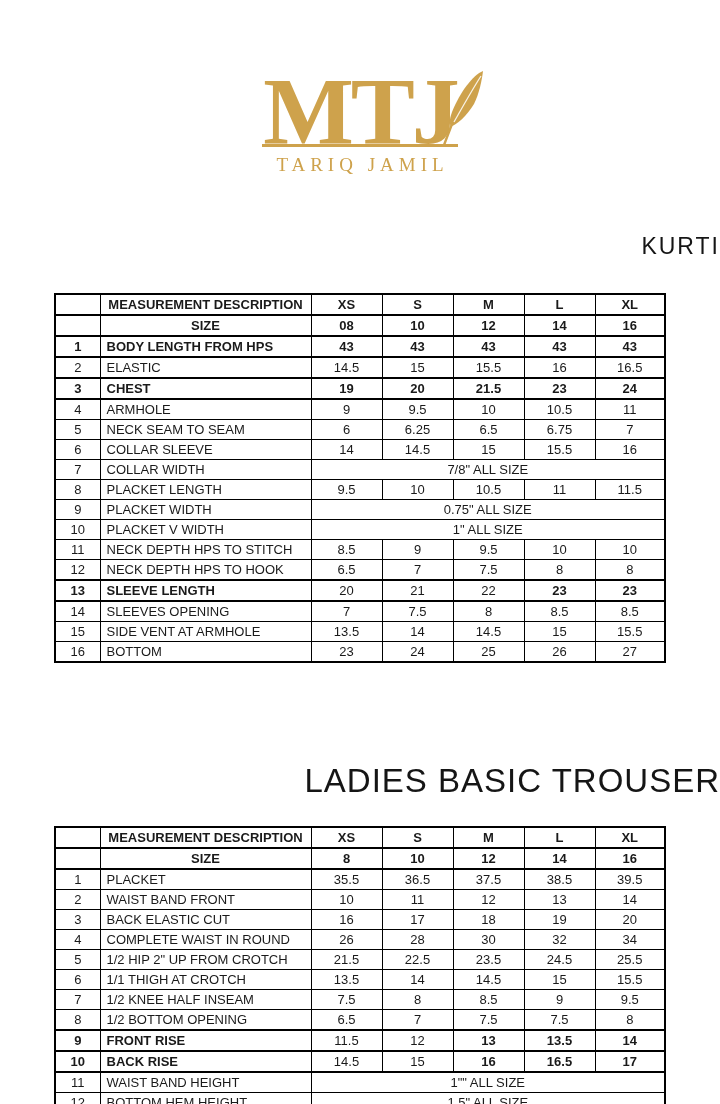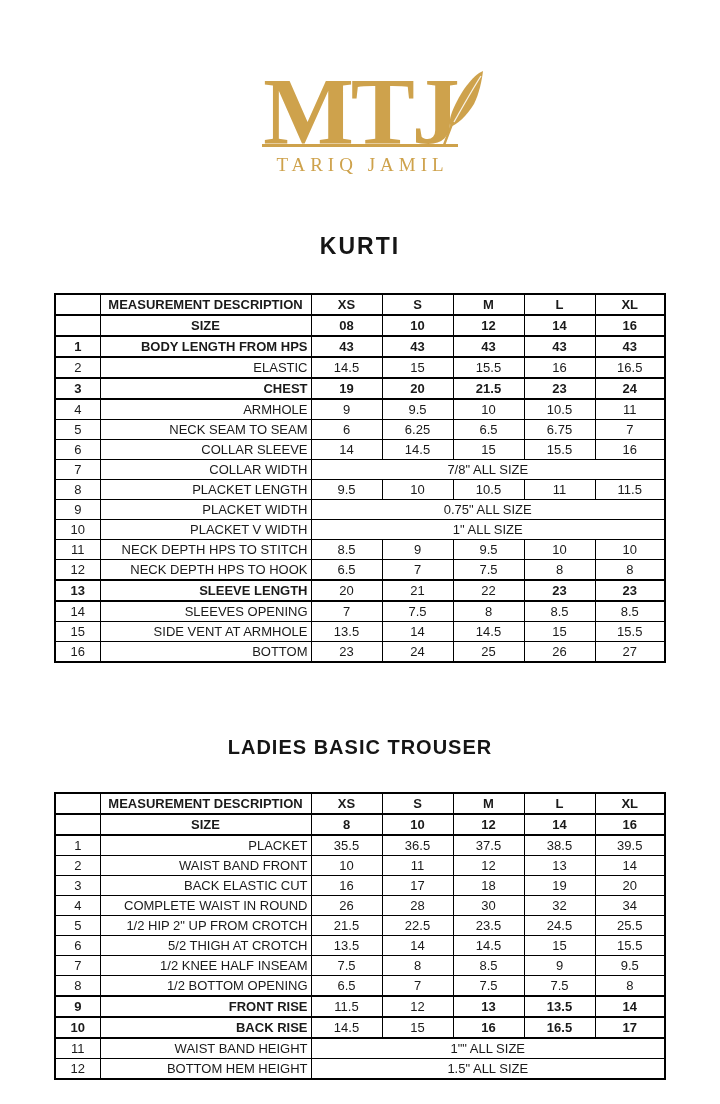--- a/index.html
+++ b/index.html
@@ -44,27 +44,27 @@
     font-family: "Liberation Serif", serif;
     font-size: 19px;
     letter-spacing: 5px;
     padding-left: 5px;
     margin-top: 7px;
     white-space: nowrap;
   }
 
   
   .sec-title {
-    text-align: center;
-    font-weight: 700;
+    text-align: right;
+    font-weight: 400;
     color: #151515;
     white-space: nowrap;
   }
   .sec-title.t1 { font-size: 23px; letter-spacing: 2px; margin-top: 56px; line-height: 28px; }
-  .sec-title.t2 { font-size: 20px; letter-spacing: 1px; margin-top: 68px; line-height: 32px; }
+  .sec-title.t2 { font-size: 33px; letter-spacing: 1px; margin-top: 102px; line-height: 32px; }
 
   
   table.size-table {
     border-collapse: collapse;
     table-layout: fixed;
     width: 610px;
     margin: 33px auto 0;
     font-size: 13px;
     border: 2px solid #000;
   }
@@ -75,21 +75,21 @@
     line-height: 19px;
     text-align: center;
     padding: 0 3px;
     white-space: nowrap;
     overflow: hidden;
   }
   table.size-table tr.thick td {
     border-top: 2px solid #000;
     border-bottom: 2px solid #000;
   }
-  table.size-table td.desc { text-align: right; padding-left: 12px; }
+  table.size-table td.desc { text-align: left; padding-left: 6px; }
   table.size-table .b { font-weight: bold; }
 </style>
 </head>
 <body style="--gold: #CEA24C;">
 
 <div class="logo-wrap">
   <div class="mtj">MTJ</div>
   <svg class="feather-svg" viewBox="0 0 42 76" xmlns="http://www.w3.org/2000/svg" aria-hidden="true">
     <path d="M40,1 C30,5 17,22 9,42 C6,50 6,56 9,56 C13,55 24,46 31,34 C36,24 39,10 40,1 Z" fill="#CEA24C"></path>
     <path d="M11,52 C19,38 29,20 38,6" stroke="#ffffff" stroke-width="1.3" fill="none" opacity="0.85"></path>
@@ -334,21 +334,21 @@
         <td>5</td>
         <td class="desc">1/2 HIP 2" UP FROM CROTCH</td>
         <td>21.5</td>
         <td>22.5</td>
         <td>23.5</td>
         <td>24.5</td>
         <td>25.5</td>
       </tr>
       <tr>
         <td>6</td>
-        <td class="desc">5/2 THIGH AT CROTCH</td>
+        <td class="desc">1/1 THIGH AT CROTCH</td>
         <td>13.5</td>
         <td>14</td>
         <td>14.5</td>
         <td>15</td>
         <td>15.5</td>
       </tr>
       <tr>
         <td>7</td>
         <td class="desc">1/2 KNEE HALF INSEAM</td>
         <td>7.5</td>

